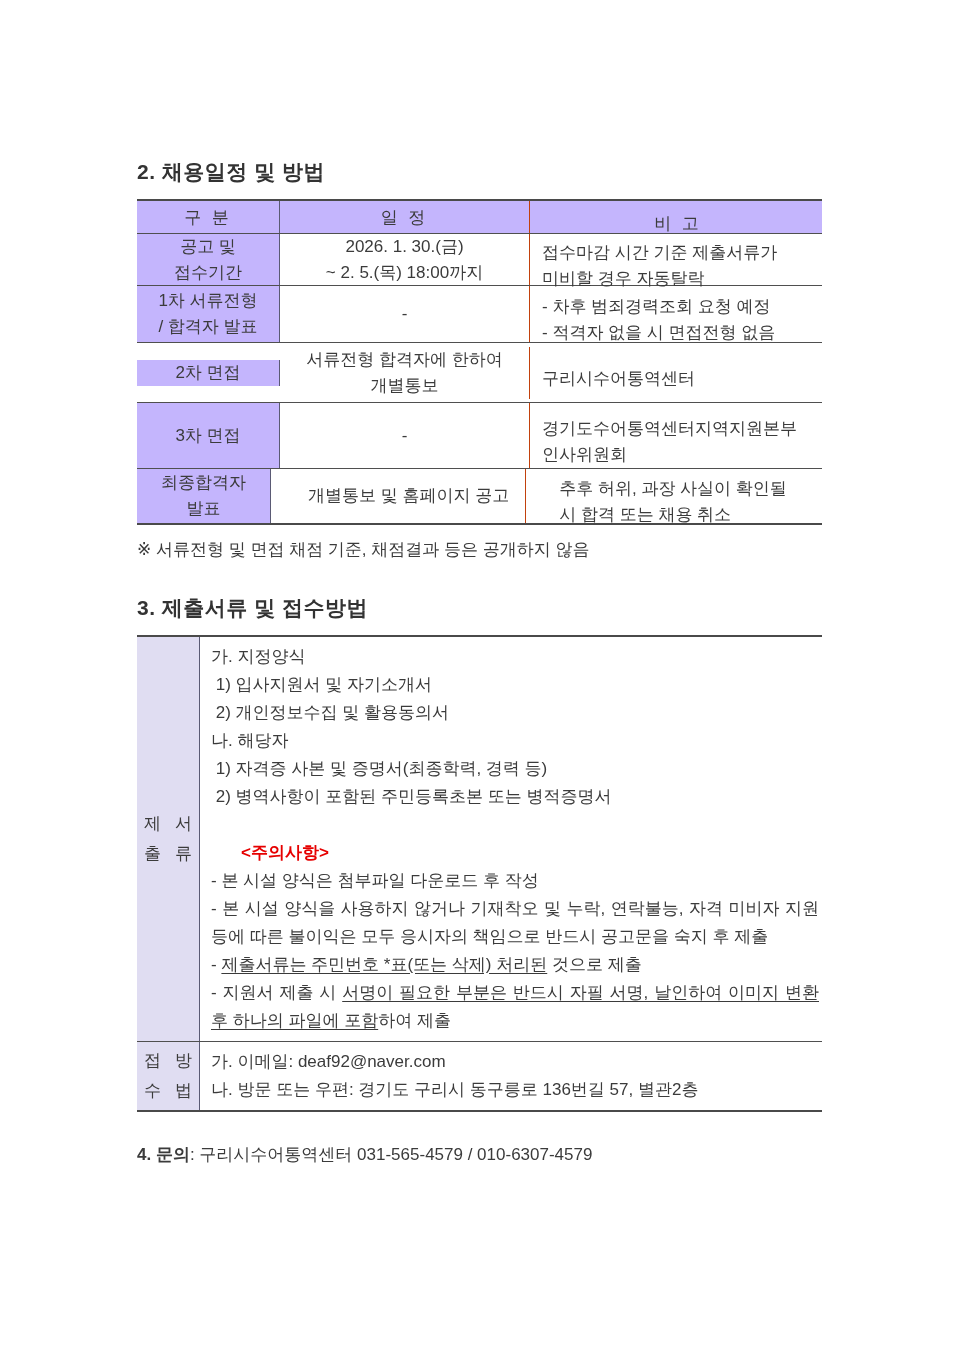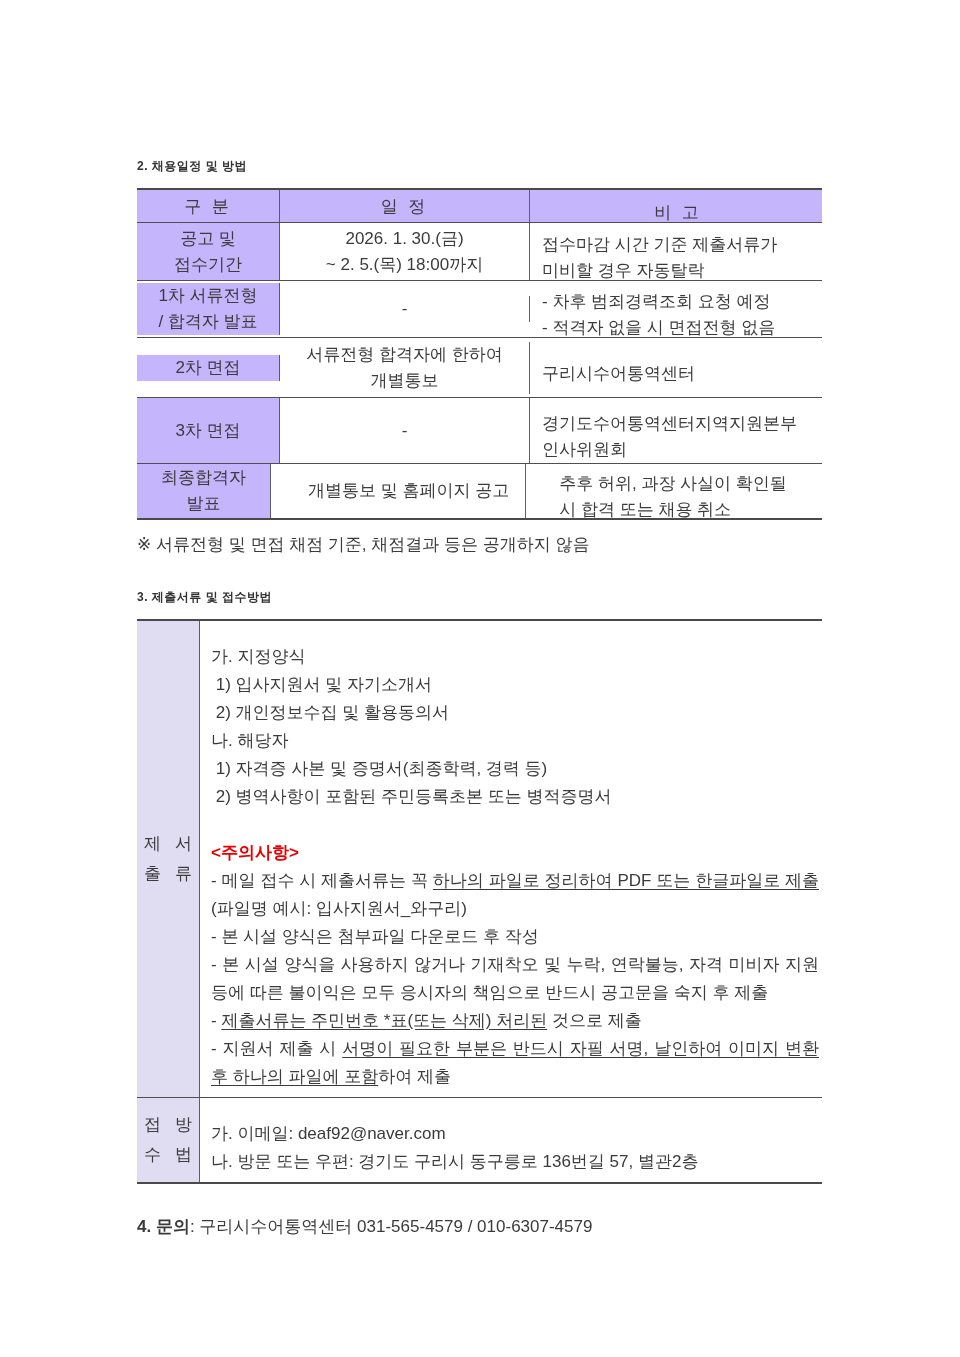--- a/index.html
+++ b/index.html
@@ -4,52 +4,52 @@
 <style>
   * { margin:0; padding:0; box-sizing:border-box; }
   html,body { background:#ffffff; }
   body {
     width:960px; height:1357px; position:relative; overflow:hidden;
     font-family:"Liberation Sans","DejaVu Sans",sans-serif;
     color:#3b3b3b; font-size:17px;
   }
   .content { position:absolute; left:137px; top:158px; width:685px; }
 
-  .sec-title { font-size:12px; font-weight:bold; color:#333; letter-spacing:0.5px; }
+  .sec-title { font-size:21px; font-weight:bold; color:#333; letter-spacing:0.5px; }
 
   
   .table1 { margin-top:13px; border-top:2px solid #4a4a4a; width:685px; }
   .t1-row { display:flex; border-bottom:1.5px solid #4f4f4f; }
   .t1-row.last { border-bottom:2px solid #4a4a4a; }
   .t1-c { display:flex; flex-direction:column; justify-content:center; }
   .c1 { width:143px; align-items:center; text-align:center; border-right:1px solid #5a5a74; }
   .c2 { width:250px; align-items:center; text-align:center; border-right:1px solid #c2410c; }
   .c3 { width:292px; align-items:flex-start; text-align:left; padding:12px 8px 0 12px; }
   .lav { background:#c4b5fd; }
   .hdr { letter-spacing:3px; }
   .h-head { height:33px; }
-  .h-r1 { height:58px; } .h-r2 { height:57px;align-items:center; } .h-r3 { height:60px;align-items:center; }
+  .h-r1 { height:52px; } .h-r2 { height:57px; } .h-r3 { height:60px;align-items:center; }
   .h-r4 { height:66px; } .h-r5 { height:56px;gap:21px; }
   .table1 .tline { line-height:26px; }
 
   .footnote { margin-top:14px; line-height:22px; }
 
   
   .sec3-title { margin-top:33px; }
   .table2 { margin-top:13px; border-top:2px solid #4a4a4a; width:685px; }
   .t2-row { display:flex; border-bottom:1.5px solid #4f4f4f; }
   .t2-row.last { border-bottom:2px solid #4a4a4a; }
   .t2-label { width:63px; background:#e0ddf2; border-right:1px solid #5a5a74;
               display:flex; flex-direction:row; justify-content:center;
               align-items:center; text-align:center; }
   .t2-label .tline { line-height:30px; }
-  .t2-content { width:621px; padding:22px 2px 6px 11px; }
+  .t2-content { width:621px; padding:6px 2px 6px 11px; }
   .t2-content .tline { line-height:28px; white-space:pre-wrap; }
   .blank-line { height:28px; }
-  .warn-title { font-weight:bold; line-height:28px; }
+  .warn-title { font-weight:bold; line-height:28px;margin-left:30px; }
   .note { line-height:28px; text-align:justify; word-break:normal; }
   .note span.u { text-decoration:underline; text-underline-offset:3px; }
   span.b { font-weight:bold; }
 
   .contact { margin-top:31px; line-height:24px; }
 </style>
 </head>
 <body>
 
 <div class="content">
@@ -142,21 +142,20 @@
         <div>
             <div class="tline">가. 지정양식</div>
             <div class="tline"> 1) 입사지원서 및 자기소개서</div>
             <div class="tline"> 2) 개인정보수집 및 활용동의서</div>
             <div class="tline">나. 해당자</div>
             <div class="tline"> 1) 자격증 사본 및 증명서(최종학력, 경력 등)</div>
             <div class="tline"> 2) 병역사항이 포함된 주민등록초본 또는 병적증명서</div>
           </div>
         <div class="blank-line"></div>
         <div class="warn-title" style="color:#e60000;">&lt;주의사항&gt;</div>
-        <p class="note"><span>- 메일 접수 시 제출서류는 꼭 </span><span class="u">하나의 파일로 정리하여 PDF 또는 한글파일로 제출</span><span>(파일명 예시: 입사지원서_와구리)</span></p>
         <p class="note"><span>- 본 시설 양식은 첨부파일 다운로드 후 작성</span></p>
         <p class="note"><span>- 본 시설 양식을 사용하지 않거나 기재착오 및 누락, 연락불능, 자격 미비자 지원 등에 따른 불이익은 모두 응시자의 책임으로 반드시 공고문을 숙지 후 제출</span></p>
         <p class="note"><span>- </span><span class="u">제출서류는 주민번호 *표(또는 삭제) 처리된</span><span> 것으로 제출</span></p>
         <p class="note"><span>- 지원서 제출 시 </span><span class="u">서명이 필요한 부분은 반드시 자필 서명, 날인하여 이미지 변환 후 하나의 파일에 포함</span><span>하여 제출</span></p>
       </div>
     </div>
     <div class="t2-row last">
       <div class="t2-label">
           <div class="tline">접수</div>
           <div class="tline">방법</div>

